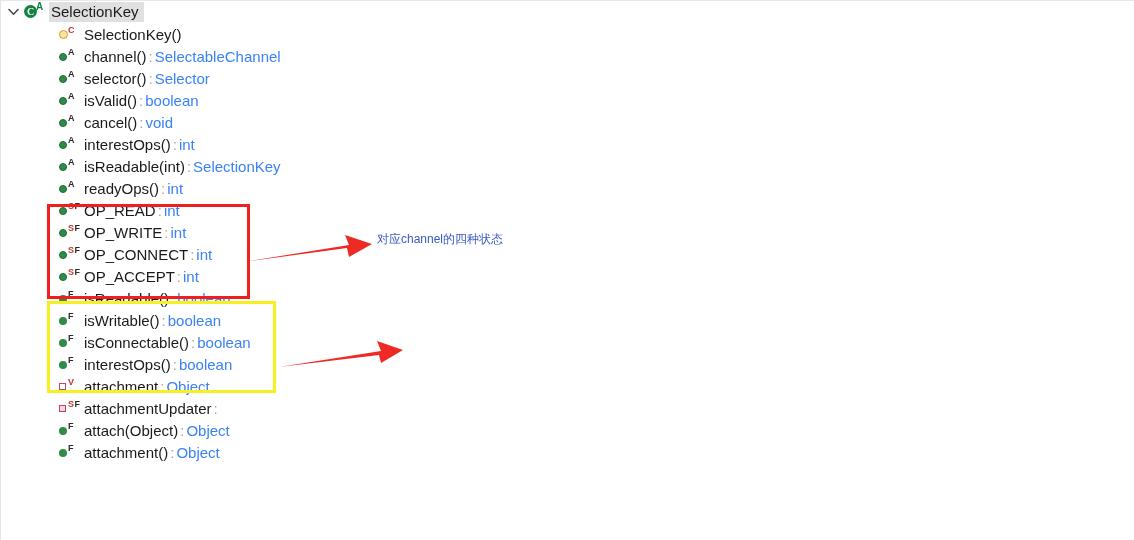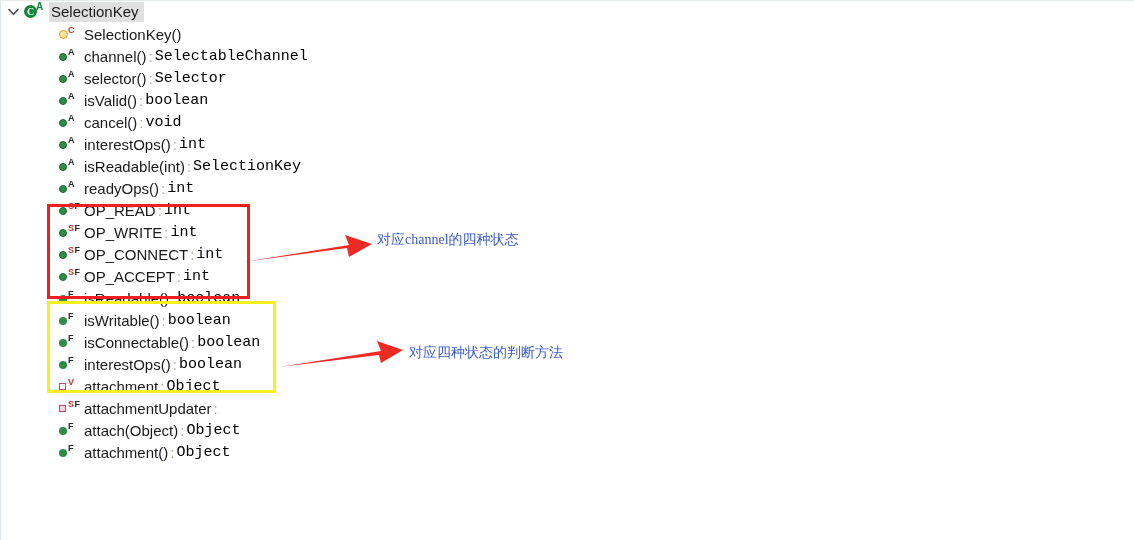--- a/index.html
+++ b/index.html
@@ -116,37 +116,37 @@
     font-family: "Liberation Serif", serif;
   }
   .cls-icon .sup {
     left: 13px; top: -1px;
     color: #12833c;
     font-size: 10px;
   }
 
   .mname { color: #1a1a1a; }
   .sep   { color: #b0a992; margin: 0 2px; }
-  .type  { color: #000000; font-family: Liberation Mono, monospace; }
+  .type  { color: #3b82f6; }
   .row.root .mname { font-size: 15px; }
 
   
   .hl-box {
     position: absolute;
     pointer-events: none;
   }
   .hl-red { border: 3px solid #f01e1e; }
   .hl-yellow { border: 3px solid #f7ef1f; }
 
   
   .annot {
     position: absolute;
     color: #3a5bc7;
-    font-family: Liberation Serif, serif;
-    font-size: 14px;
+    font-family: Liberation Sans, sans-serif;
+    font-size: 12px;
     white-space: nowrap;
   }
   svg.arrow { position: absolute; overflow: visible; }
 </style>
 </head>
 <body>
 
 <div id="root">
 
   <div class="tree">
@@ -391,15 +391,14 @@
   <div class="hl-box hl-yellow" style="left:46px; top:300px; width:229px; height:92px;"></div>
 
   <svg class="arrow" style="left:240px; top:228px;" width="140" height="40" viewBox="0 0 140 40">
     <path d="M2 33 L108 16 L104 6 L131 15 L108 28 L106 19 Z" fill="#ee2a24"></path>
   </svg>
   <div class="annot" style="left:376px; top:230px;">对应channel的四种状态</div>
 
   <svg class="arrow" style="left:276px; top:338px;" width="130" height="34" viewBox="0 0 130 34">
     <path d="M2 28 L104 12 L100 2 L126 11 L104 24 L102 16 Z" fill="#ee2a24"></path>
   </svg>
-  <div class="annot" style="left:408px; top:343px;">对应四种状态的判断方法</div>
 
 </div>
 
 </body></html>

